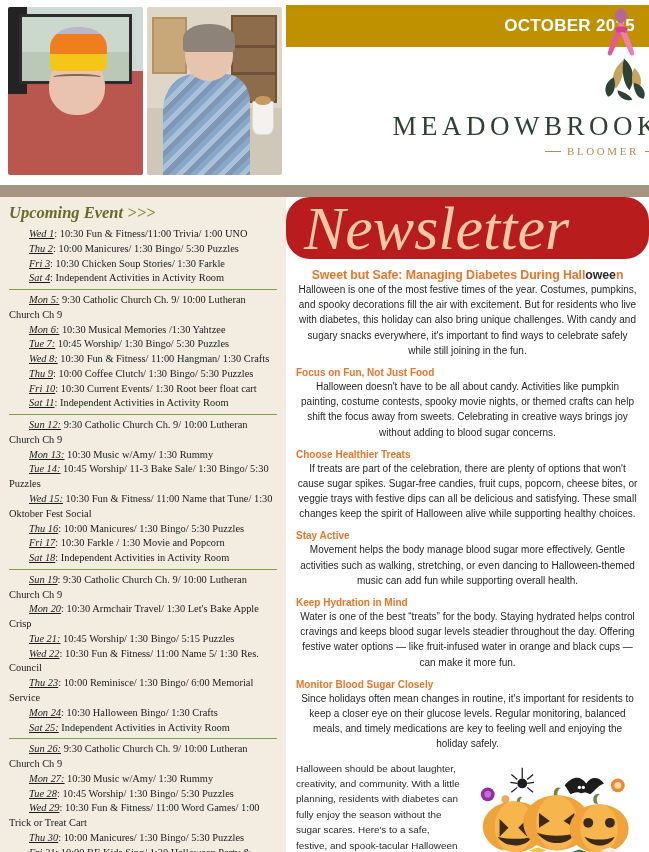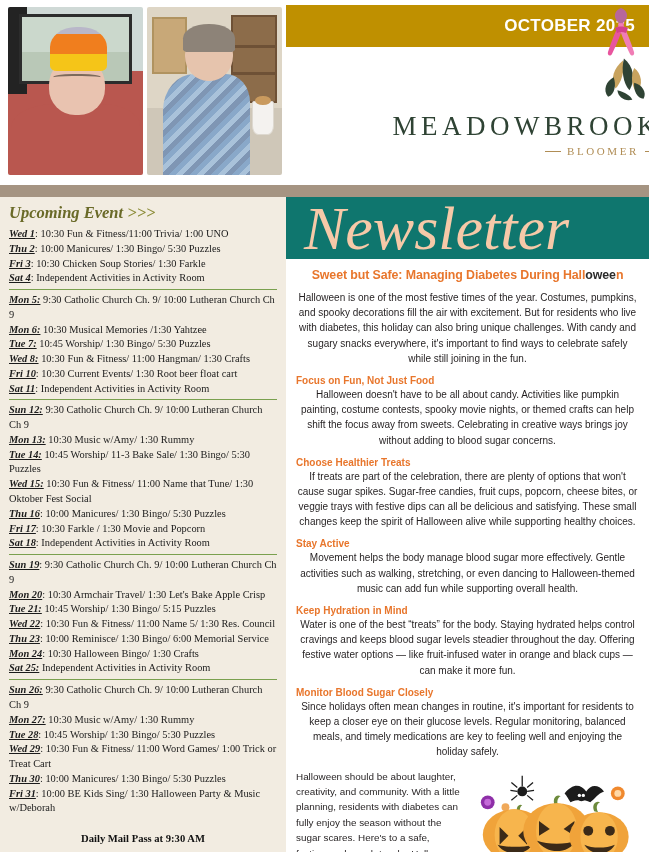--- a/index.html
+++ b/index.html
@@ -224,23 +224,24 @@
   .week + .week { border-top: 1px solid #7aa04e; padding-top: 3px; margin-top: 3px; }
 
   .day-row {
     font-family: "Liberation Serif", serif;
     font-size: 10.4px;
     color: #1b1b1b;
     line-height: 1.42;
     text-align: left;
   }
   .day-row .day-label {
-    font-weight: bold;
+    font-weight: normal;
     font-style: italic;
     text-decoration: underline;
+    margin-left: 20px;
   }
 
   .notice-box {
     margin-top: 7px;
     padding: 6px 4px 12px 4px;
     text-align: center;
     font-family: "Liberation Serif", serif;
     font-weight: bold;
     font-size: 10.6px;
     color: #111;
@@ -250,46 +251,46 @@
 
   
   .article-col {
     width: 363px;
     background: #ffffff;
     display: flex;
     flex-direction: column;
   }
 
   .newsletter-banner {
-    background: #0f766e;
+    background: #b91c1c;
     height: 95px;
     display: flex;
     align-items: flex-start;
     padding-left: 18px;
+    border-radius: 24px;
   }
   .newsletter-banner .nl-word {
     font-family: "Liberation Serif", serif;
     font-style: italic;
     font-size: 62px;
     color: #f6c9a8;
     line-height: 1;
   }
 
   .article-body {
     padding: 9px 10px 4px 10px;
     flex: 1;
     position: relative;
   }
 
   .article-title {
     text-align: center;
     font-size: 12.4px;
     font-weight: bold;
     color: #e8762c;
-    margin-bottom: 8px;
     letter-spacing: -0.1px;
   }
   .article-title .dark { color: #2b2b2b; }
 
   .para {
     font-size: 10px;
     line-height: 1.52;
     color: #231f20;
     margin-bottom: 9px;
     text-align: center;
@@ -392,20 +393,21 @@
             <div class="day-row"><span class="day-label">Wed 1</span><span>: 10:30 Fun &amp; Fitness/11:00 Trivia/ 1:00 UNO</span></div>
             <div class="day-row"><span class="day-label">Thu 2</span><span>: 10:00 Manicures/ 1:30 Bingo/ 5:30 Puzzles</span></div>
             <div class="day-row"><span class="day-label">Fri 3</span><span>: 10:30 Chicken Soup Stories/ 1:30 Farkle</span></div>
             <div class="day-row"><span class="day-label">Sat 4</span><span>: Independent Activities in Activity Room</span></div>
           </div>
           <div class="week">
             <div class="day-row"><span class="day-label">Mon 5:</span><span> 9:30 Catholic Church Ch. 9/ 10:00 Lutheran Church Ch 9</span></div>
             <div class="day-row"><span class="day-label">Mon 6:</span><span>  10:30 Musical Memories /1:30 Yahtzee</span></div>
             <div class="day-row"><span class="day-label">Tue 7:</span><span> 10:45 Worship/ 1:30 Bingo/ 5:30 Puzzles</span></div>
             <div class="day-row"><span class="day-label">Wed 8:</span><span> 10:30 Fun &amp; Fitness/ 11:00 Hangman/ 1:30 Crafts</span></div>
+            <div class="day-row"><span class="day-label">Thu 9</span><span>: 10:00 Coffee Clutch/ 1:30 Bingo/ 5:30 Puzzles</span></div>
             <div class="day-row"><span class="day-label">Fri 10</span><span>: 10:30 Current Events/ 1:30 Root beer float cart</span></div>
             <div class="day-row"><span class="day-label">Sat 11</span><span>: Independent Activities in Activity Room</span></div>
           </div>
           <div class="week">
             <div class="day-row"><span class="day-label">Sun 12:</span><span> 9:30 Catholic Church Ch. 9/ 10:00 Lutheran Church Ch 9</span></div>
             <div class="day-row"><span class="day-label">Mon 13:</span><span> 10:30 Music w/Amy/ 1:30 Rummy</span></div>
             <div class="day-row"><span class="day-label">Tue 14:</span><span> 10:45 Worship/ 11-3 Bake Sale/ 1:30 Bingo/ 5:30 Puzzles</span></div>
             <div class="day-row"><span class="day-label">Wed 15:</span><span> 10:30 Fun &amp; Fitness/ 11:00 Name that Tune/ 1:30 Oktober Fest Social</span></div>
             <div class="day-row"><span class="day-label">Thu 16</span><span>: 10:00 Manicures/ 1:30 Bingo/ 5:30 Puzzles</span></div>
             <div class="day-row"><span class="day-label">Fri 17</span><span>: 10:30 Farkle / 1:30 Movie and Popcorn</span></div>

